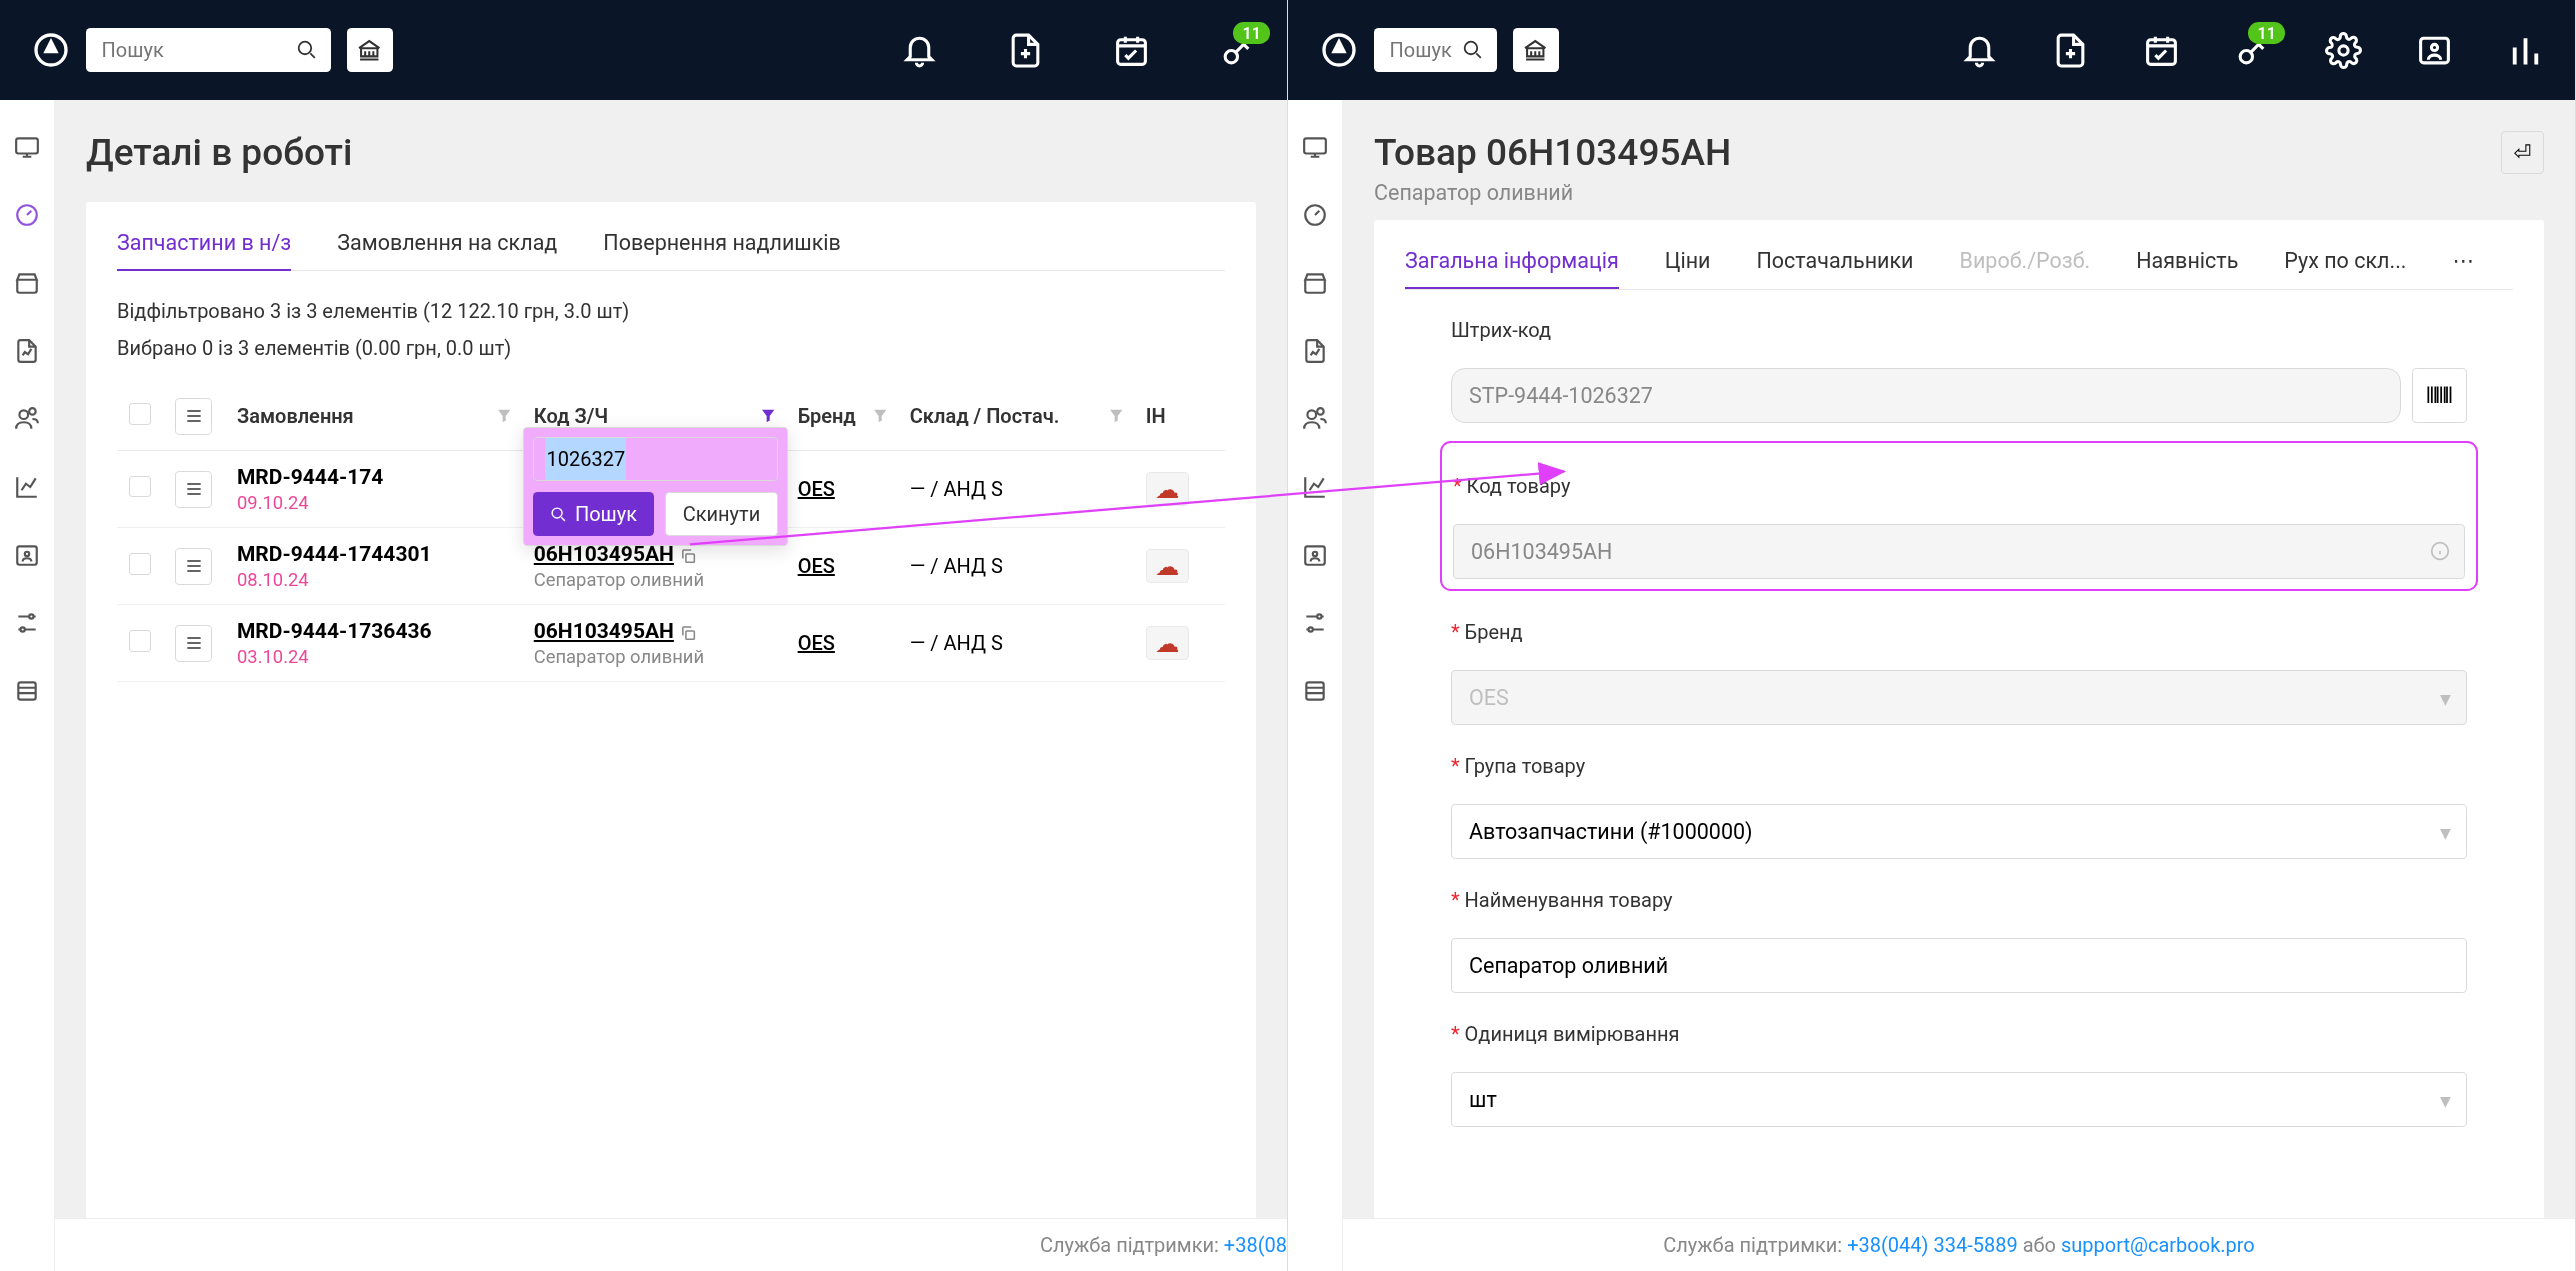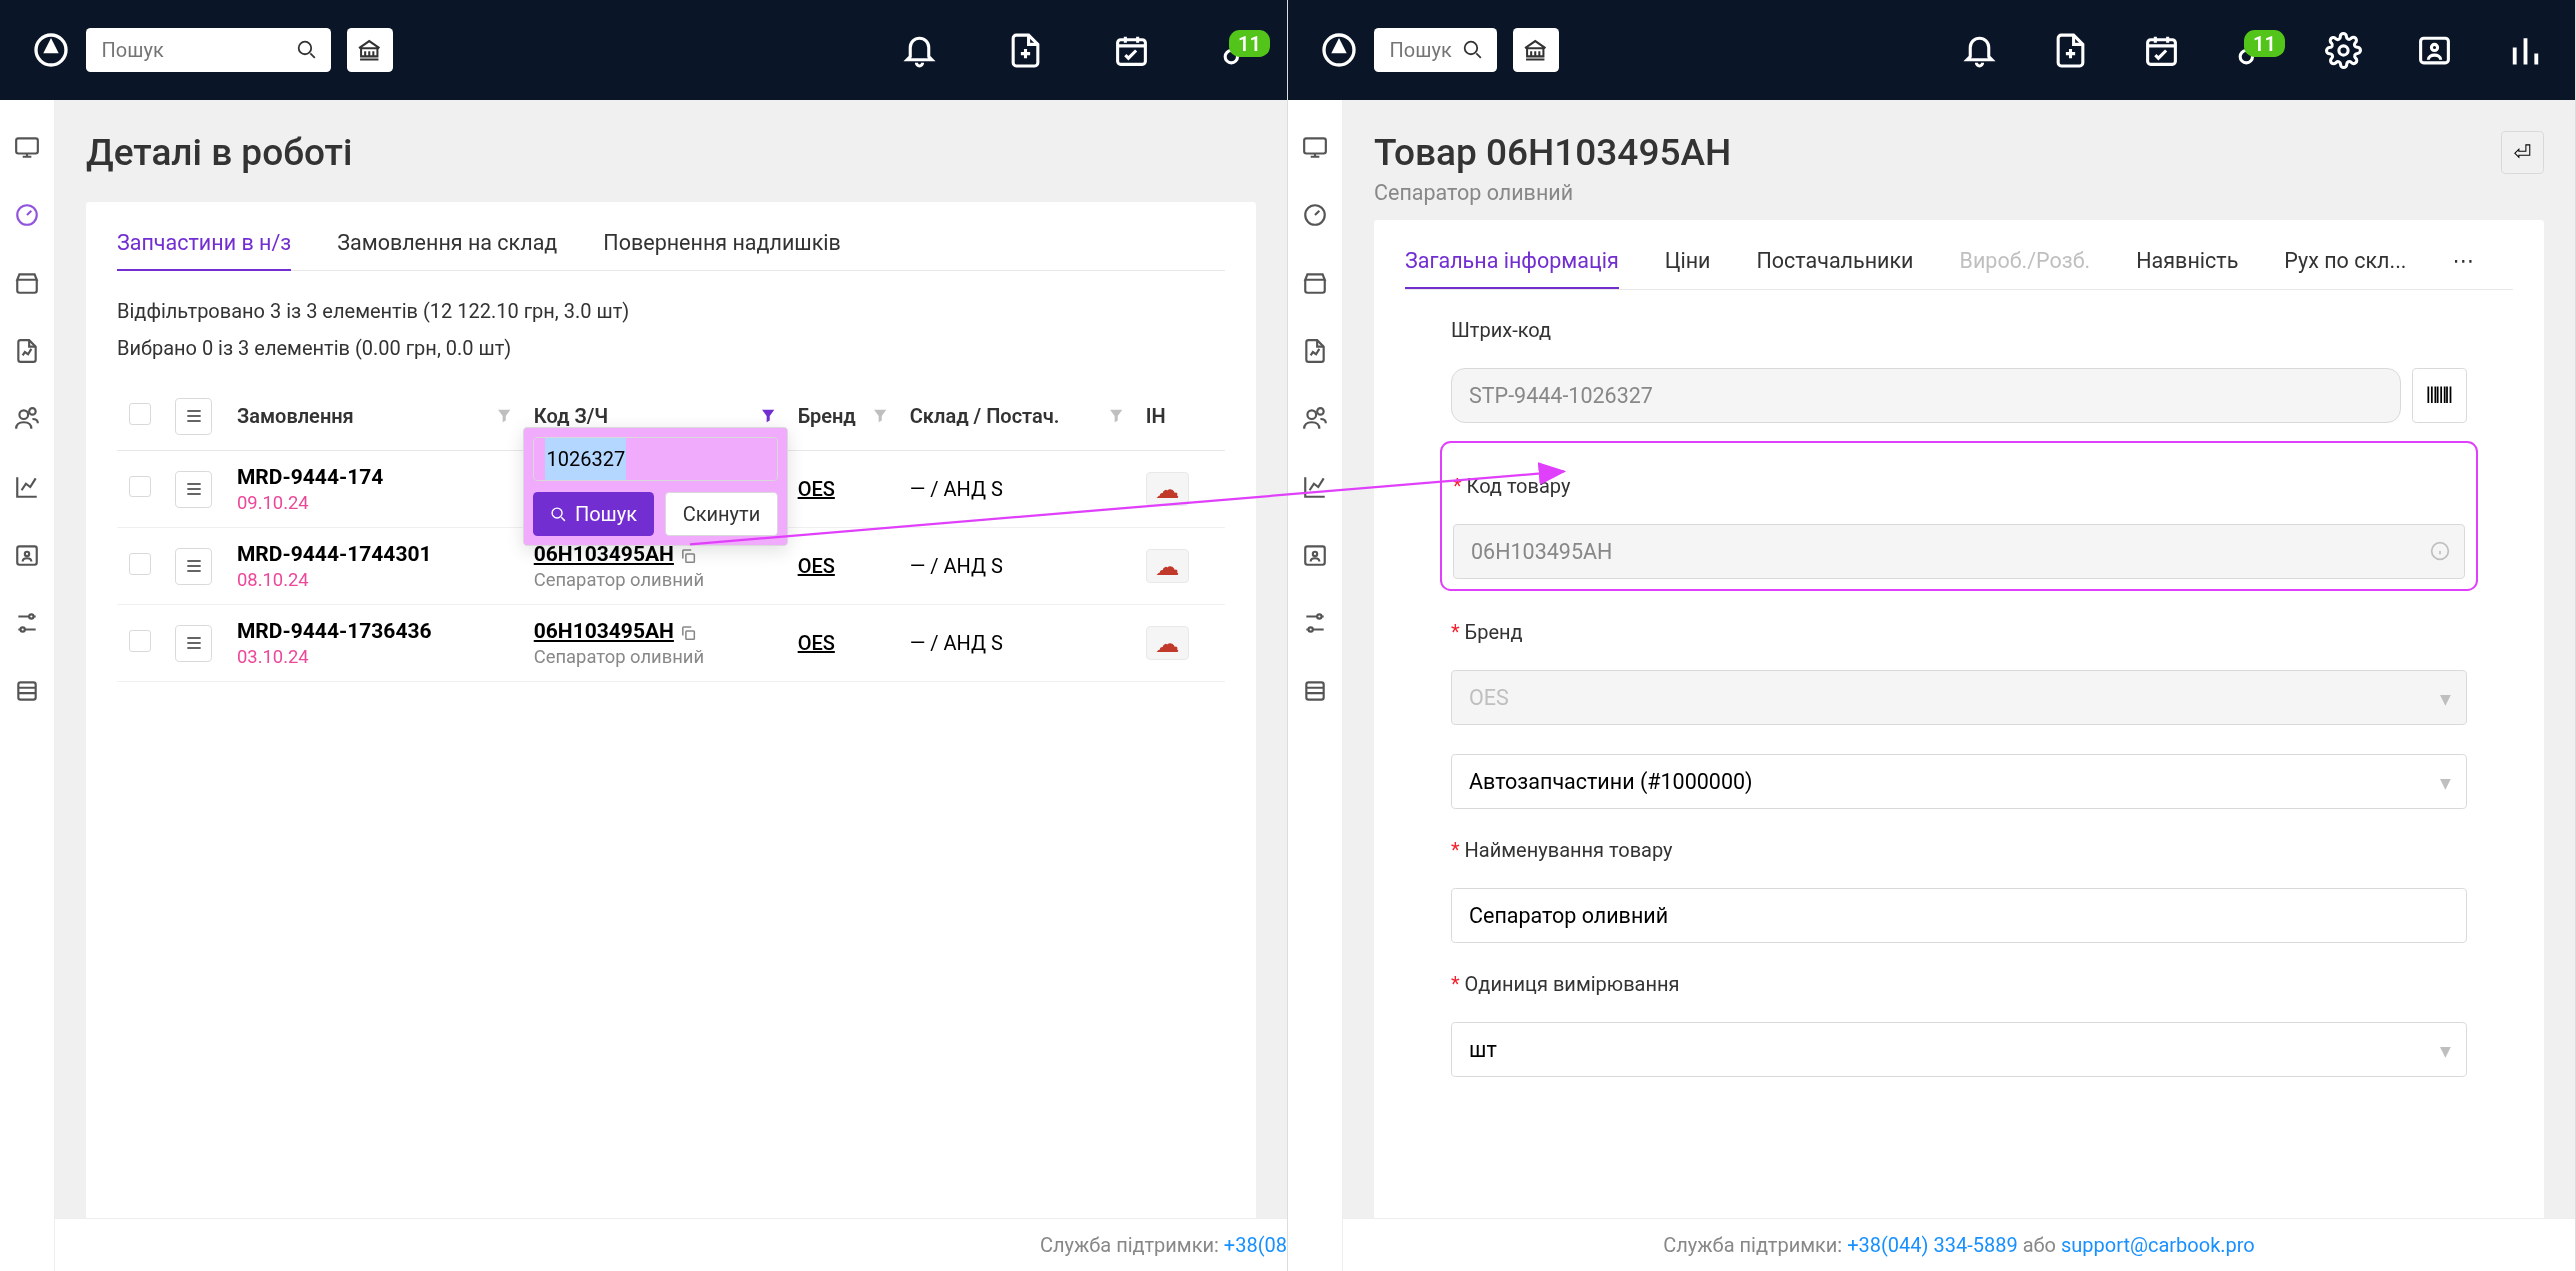--- a/index.html
+++ b/index.html
@@ -12,21 +12,21 @@
   .logo-icon { width: 40px; height: 40px; color: #fff; flex-shrink: 0; }
   .search-box { background: #fff; border-radius: 4.6px; height: 44px; flex: 0 0 245px; display: flex; align-items: center; padding: 0 15.3px; position: relative; }
   .pane-right .search-box { flex: 0 0 123px; }
   .search-box input { border: none; outline: none; font-size: 20px; width: 100%; background: transparent; }
   .search-glass { position: absolute; right: 14px; width: 21.5px; height: 21.5px; color: #333; }
   .bank-btn { background: #fff; border-radius: 4.6px; width: 46px; height: 44px; display: flex; align-items: center; justify-content: center; color: #333; }
   .topbar-spacer { flex: 1; }
   .topbar-icons { display: flex; gap: 69px; align-items: center; }
   .pane-right .topbar-icons { gap: 54px; }
   .topbar-icon { width: 37px; height: 37px; color: #fff; position: relative; }
-  .badge { position: absolute; top: -9.2px; right: -14px; background: #52c41a; color: #fff; font-size: 20px; padding: 1.5px 9.2px; border-radius: 10.7px; font-weight: 600; margin-top: 8px; }
+  .badge { position: absolute; top: -9.2px; right: -14px; background: #52c41a; color: #fff; font-size: 16px; padding: 1.5px 9.2px; border-radius: 10.7px; font-weight: 600; }
 
   
   .body-row { flex: 1; display: flex; background: #f0f0f0; overflow: hidden; }
   .sidebar { width: 55px; background: #fff; display: flex; flex-direction: column; gap: 37px; padding-top: 31px; align-items: center; border-right: 0.8px solid #eee; }
   .sidebar-item { width: 31px; height: 31px; color: #555; display: flex; align-items: center; justify-content: center; }
   .sidebar-item.active { color: #9254de; }
   .main { flex: 1; padding: 31px; overflow: hidden; display: flex; flex-direction: column; }
   .page-title { font-size: 37px; font-weight: 500; color: #333; margin-bottom: 28px; }
   .page-subtitle { font-size: 21.5px; color: #888; margin-bottom: 15.3px; }
   .card { background: #fff; border-radius: 3.1px; padding: 28px 31px; flex: 1; overflow: auto; }
@@ -527,20 +527,21 @@
 
           <div class="form-group">
             <label class="form-label req">Бренд</label>
             <div class="form-select readonly">
               <span>OES</span>
               <span class="select-caret">▾</span>
             </div>
           </div>
 
           <div class="form-group">
+            <label class="form-label req">Група товару</label>
             <div class="form-select">
               <span>Автозапчастини (#1000000)</span>
               <span class="select-caret">▾</span>
             </div>
           </div>
 
           <div class="form-group">
             <label class="form-label req">Найменування товару</label>
             <input class="form-input" value="Сепаратор оливний" style="">
           </div>

